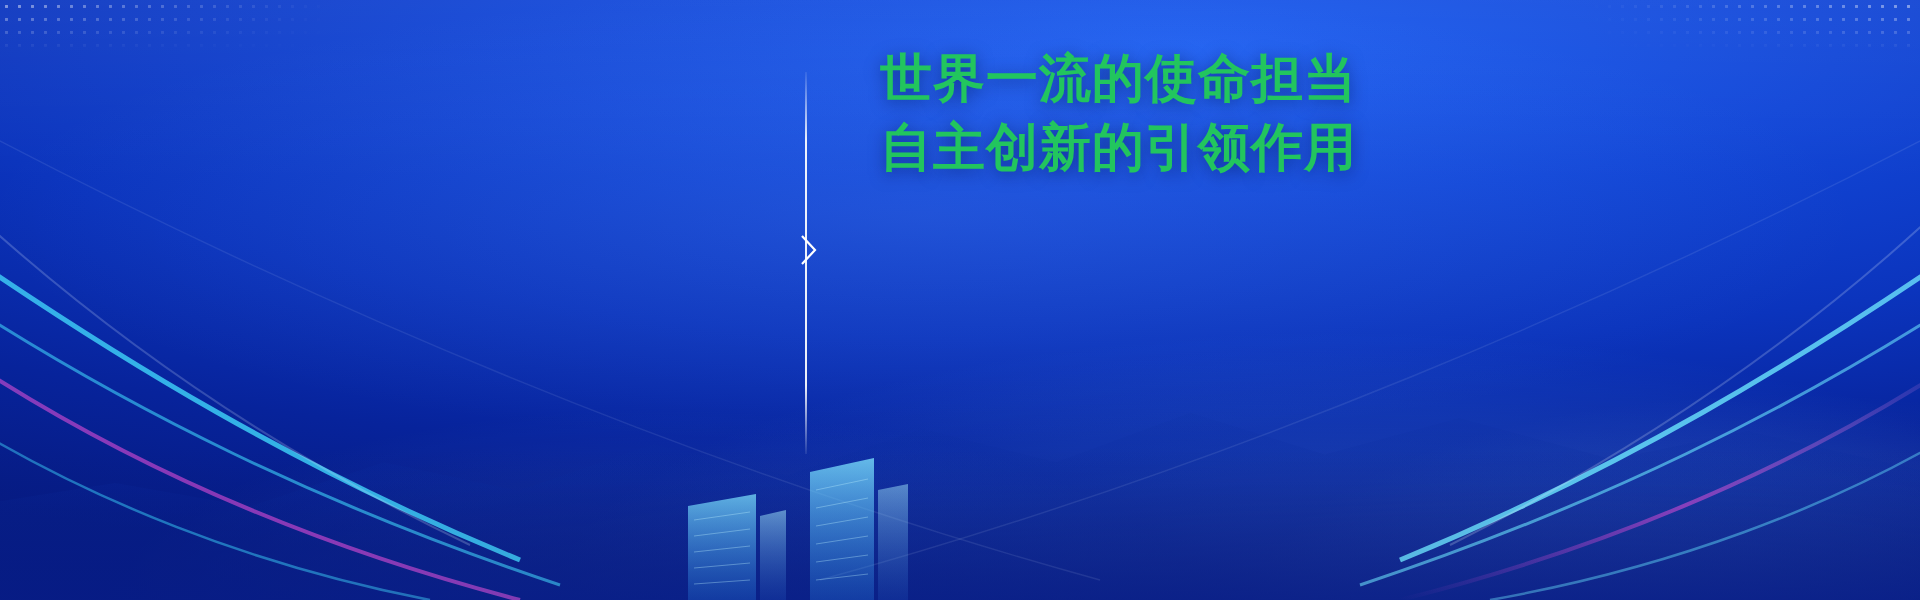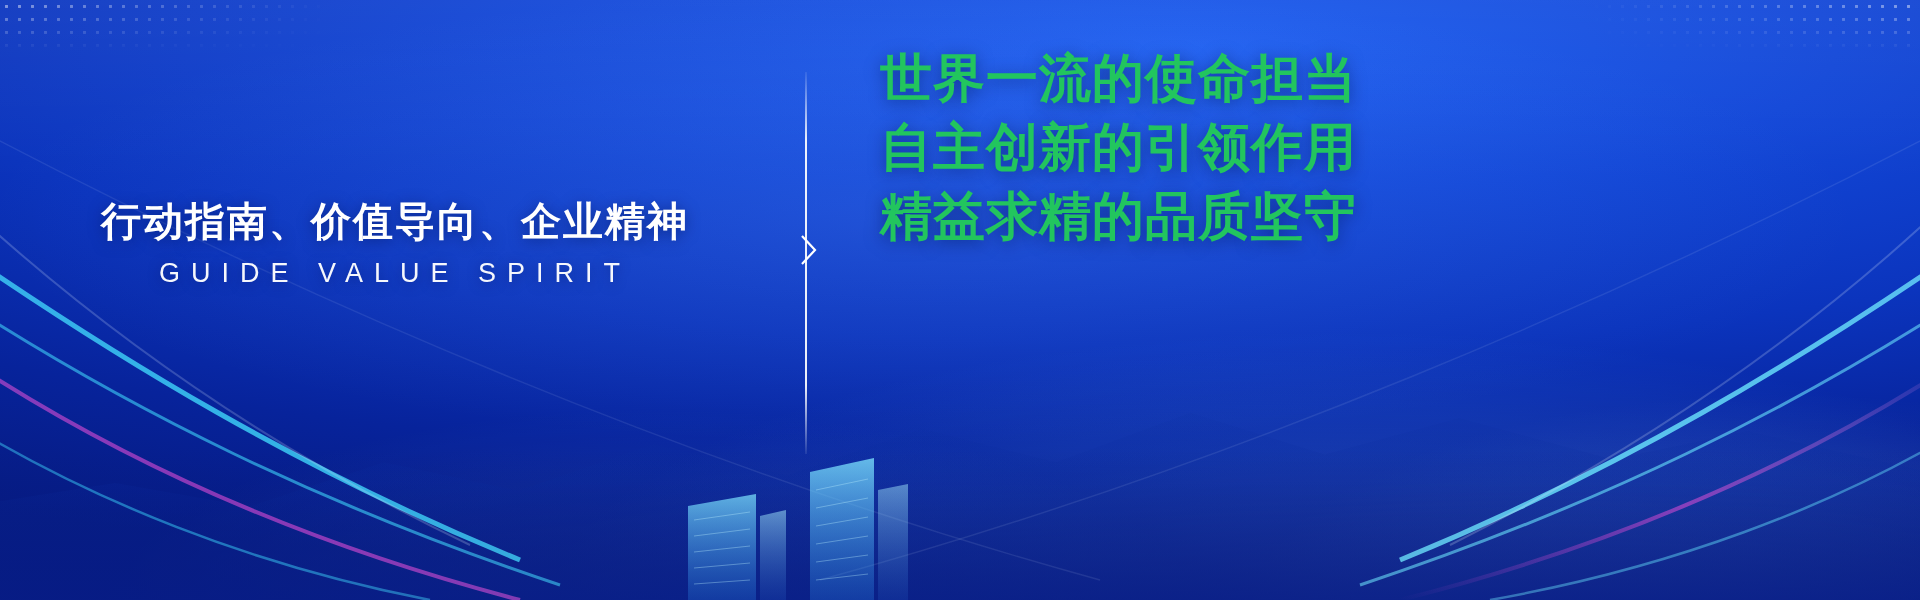--- a/index.html
+++ b/index.html
@@ -195,29 +195,24 @@
       <line x1="34" y1="164" x2="90" y2="160"></line>
       <line x1="156" y1="70" x2="208" y2="59"></line>
         <line x1="156" y1="88" x2="208" y2="78"></line>
       <line x1="156" y1="106" x2="208" y2="97"></line>
         <line x1="156" y1="124" x2="208" y2="116"></line>
       <line x1="156" y1="142" x2="208" y2="135"></line>
         <line x1="156" y1="160" x2="208" y2="154"></line>
     </g>
   </svg>
 
-  <div class="left-block">
-    <div class="left-cn">行动指南、价值导向、企业精神</div>
-    <div class="left-en">GUIDE VALUE SPIRIT</div>
-  </div>
 
   <div class="divider"></div>
   <svg class="divider-arrow" width="22" height="36" viewBox="0 0 22 36">
     <polyline points="4,4 17,18 4,32" fill="none" stroke="#ffffff" stroke-width="2.2"></polyline>
   </svg>
 
   <div class="right-block">
     <div class="right-line">世界一流的使命担当</div>
     <div class="right-line">自主创新的引领作用</div>
-    <div class="right-line">精益求精的品质坚守</div>
   </div>
 
 </div>
 
 </body></html>

